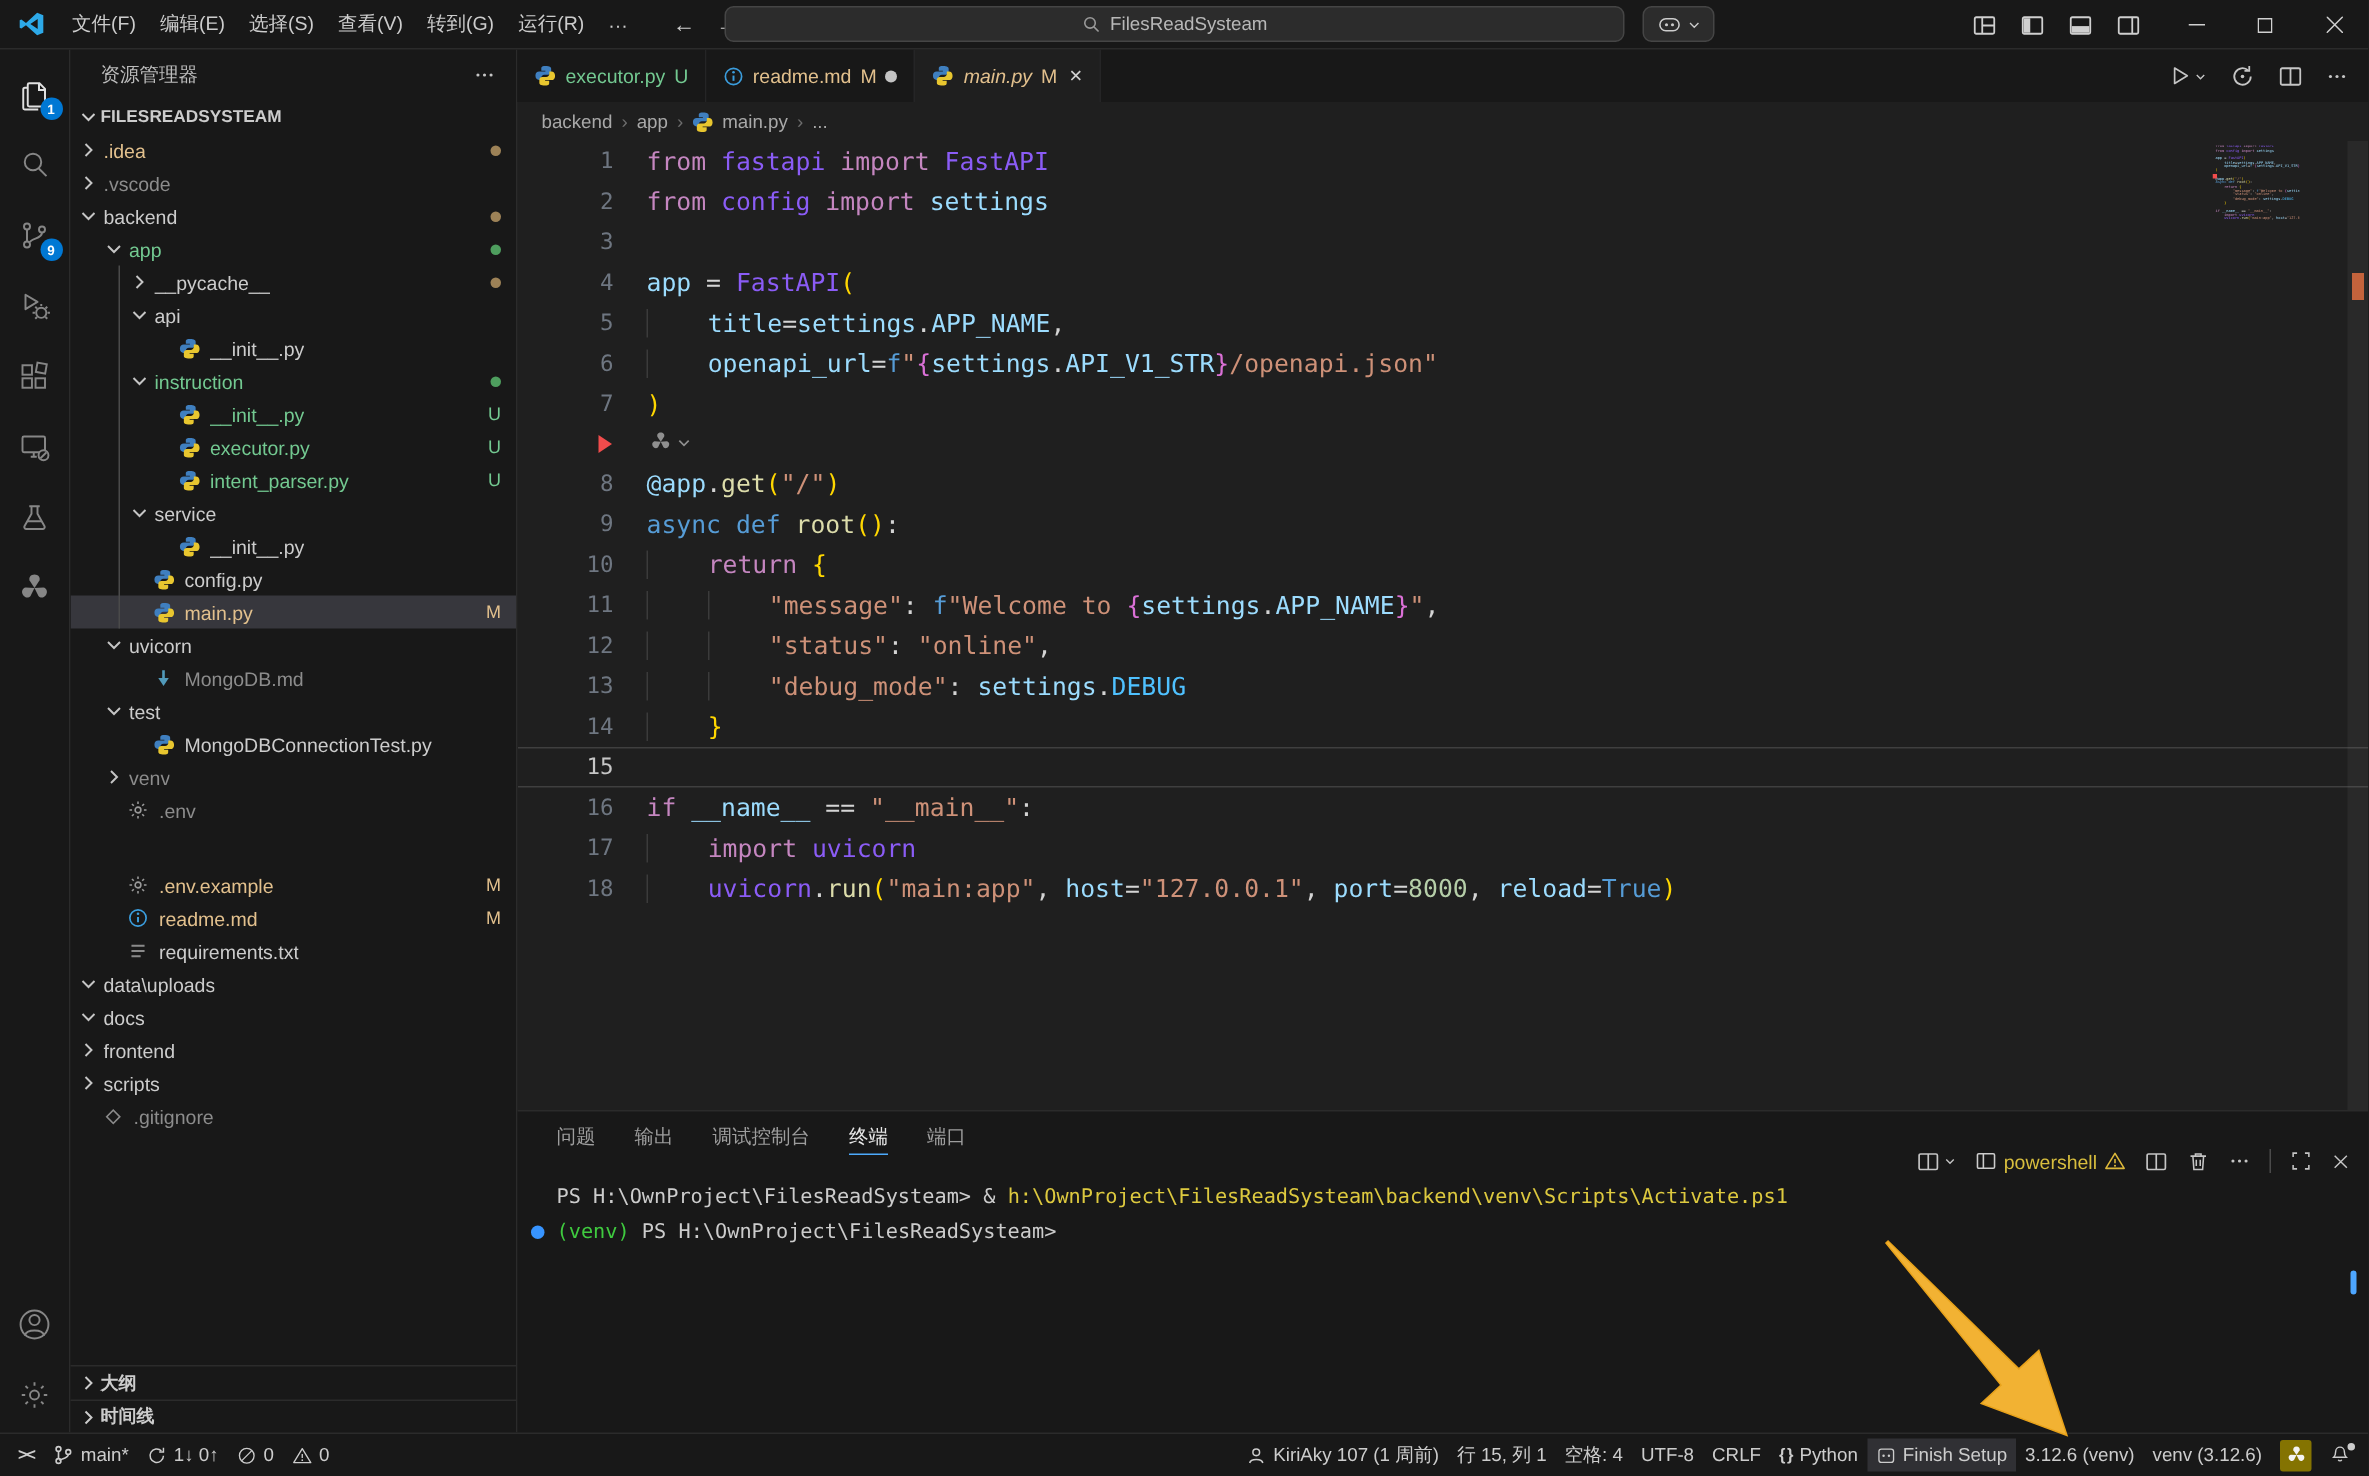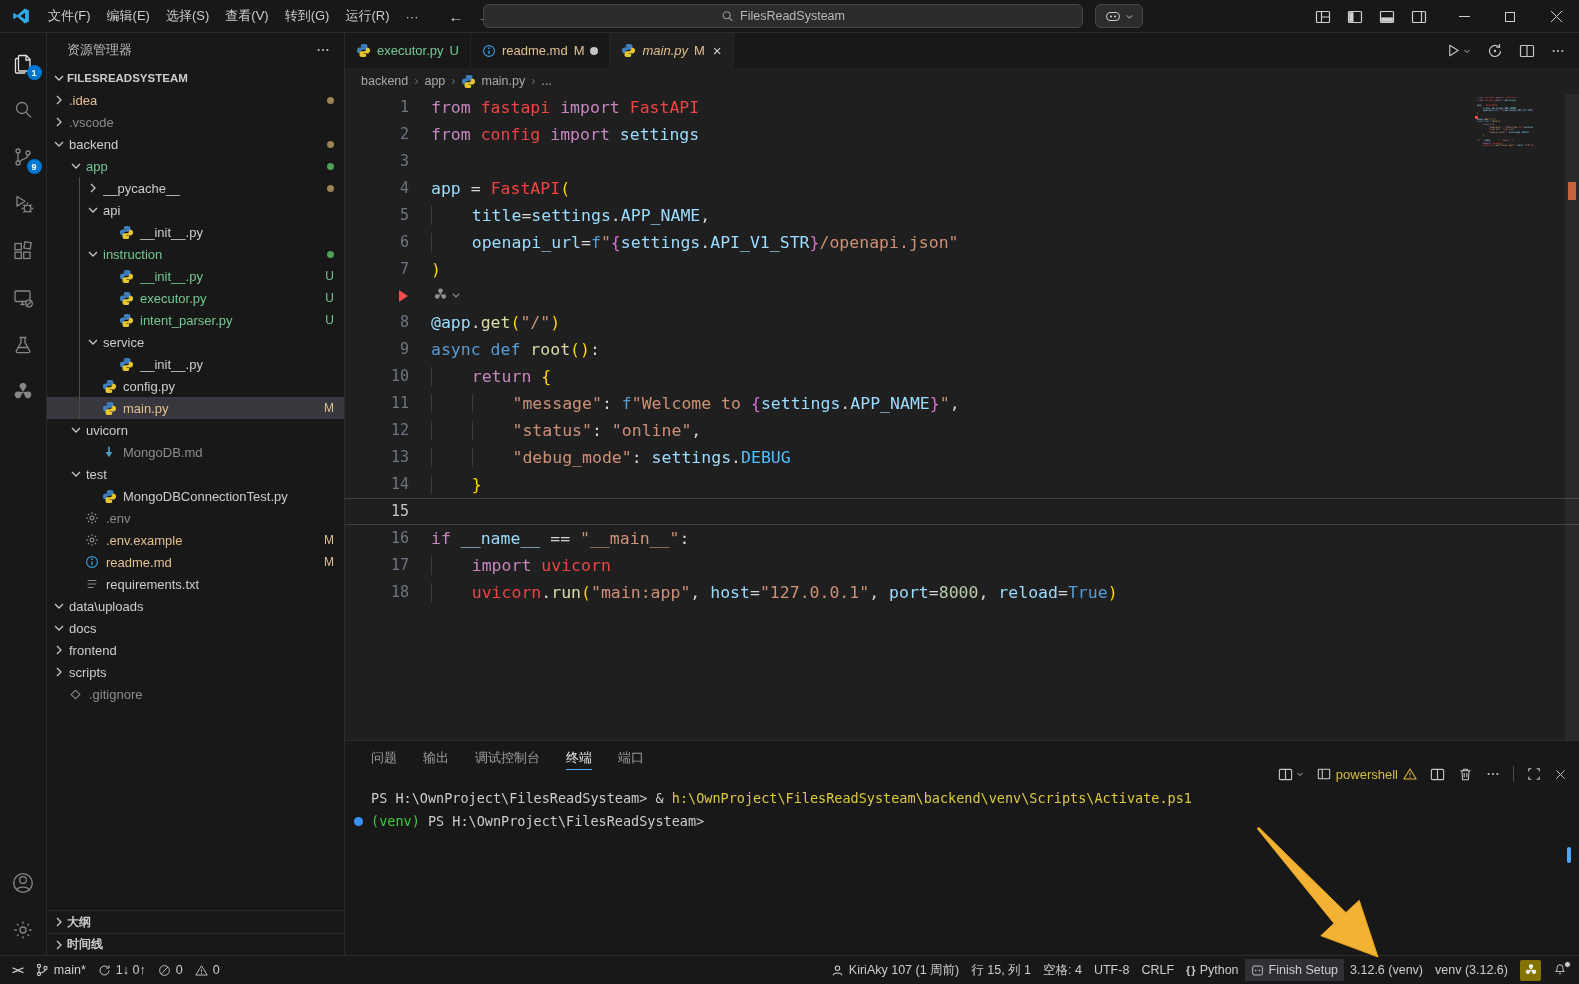--- a/index.html
+++ b/index.html
@@ -66,21 +66,21 @@
   .crumb { display:flex; align-items:center; gap:5px; }
   .crumb-sep { color:#6d6d6d; }
 
   .code-area { flex:1; position:relative; font-family:"DejaVu Sans Mono",monospace; font-size:16.5px; overflow:hidden; }
   .code-lines { position:absolute; top:0; left:0; right:0; }
   .cl { display:flex; height:27px; line-height:27px; white-space:pre; }
   .cl .ln { width:64px; flex:none; text-align:right; color:#6e7681; font-size:15px; }
   .cl .ct { margin-left:22px; white-space:pre; }
   .cl.current { box-shadow: inset 0 1px 0 #3f3f3f, inset 0 -1px 0 #3f3f3f; }
   .cl.current .ln { color:#c6c6c6; }
-  .tk-k{color:#C586C0} .tk-t{color:#ef4444} .tk-v{color:#9CDCFE} .tk-w{color:#D4D4D4}
+  .tk-k{color:#C586C0} .tk-t{color:#8b5cf6} .tk-v{color:#9CDCFE} .tk-w{color:#D4D4D4}
   .tk-s{color:#CE9178} .tk-b{color:#569CD6} .tk-y{color:#DCDCAA} .tk-g{color:#FFD700}
   .tk-m{color:#DA70D6} .tk-n{color:#B5CEA8} .tk-c{color:#4FC1FF}
   .tk-i { border-left:1px solid #3b3b3b; }
   .widget-row { height:26px; position:relative; }
   .gutter-marker { position:absolute; left:54px; top:7px; width:0; height:0; border-top:6px solid transparent; border-bottom:6px solid transparent; border-left:9px solid #f14c4c; }
   .widget-body { position:absolute; left:88px; top:4px; display:flex; align-items:center; gap:3px; color:#8f8f8f; }
 
   .minimap { position:absolute; top:3px; right:46px; width:58px; overflow:hidden; }
   .minimap .cl { height:2.7px; line-height:2.7px; font-size:2.4px; }
   .minimap .cl .ct { margin-left:2px; }
@@ -498,31 +498,39 @@
         <div class="trow" style="padding-left: 38px;">
           <span class="arrow"></span>
           <span class="ticon">
             <svg width="15" height="15" viewBox="0 0 16 16">
               <path d="M7.9 1C5.3 1 5.2 2.1 5.2 3v1.4h2.9v.5H3.7C2.2 4.9 1 5.9 1 7.9c0 2.1 1.2 3.1 2.6 3.1h1.5V9.5c0-1.3 1-2.3 2.3-2.3h2.8c1.1 0 2-.9 2-2V3c0-1-.6-2-4.3-2z" fill="#3f7fbf"></path>
               <path d="M8.1 15c2.6 0 2.7-1.1 2.7-2v-1.4H7.9v-.5h4.4c1.5 0 2.7-1 2.7-3 0-2.1-1.2-3.1-2.6-3.1h-1.5v1.5c0 1.3-1 2.3-2.3 2.3H5.8c-1.1 0-2 .9-2 2v2.2c0 1 .6 2 4.3 2z" fill="#e8c62f"></path>
             </svg>
           </span>
           <span class="tlabel c-default">MongoDBConnectionTest.py</span>
         </div>
+        <div class="trow" style="padding-left: 21px;">
+          <span class="arrow">
+            <svg width="16" height="16" viewBox="0 0 16 16">
+              <path d="M6 4l4 4-4 4" fill="none" stroke="#c5c5c5" stroke-width="1.3"></path>
+            </svg>
+          </span>
+          <span class="tlabel c-ignored">venv</span>
+        </div>
         <div class="trow" style="padding-left: 21px; align-items: center;">
           <span class="arrow"></span>
           <span class="ticon">
             <svg width="14" height="14" viewBox="0 0 16 16" fill="none" stroke="#9a9a9a" stroke-width="1.2">
               <circle cx="8" cy="8" r="2.2"></circle>
               <path d="M8 1.5v2M8 12.5v2M1.5 8h2M12.5 8h2M3.4 3.4l1.4 1.4M11.2 11.2l1.4 1.4M12.6 3.4l-1.4 1.4M4.8 11.2l-1.4 1.4"></path>
             </svg>
           </span>
           <span class="tlabel c-ignored">.env</span>
         </div>
-        <div class="trow" style="padding-left: 21px;">
+        <div class="trow" style="padding-left: 21px; margin-top: 28px;">
           <span class="arrow"></span>
           <span class="ticon">
             <svg width="14" height="14" viewBox="0 0 16 16" fill="none" stroke="#9a9a9a" stroke-width="1.2">
               <circle cx="8" cy="8" r="2.2"></circle>
               <path d="M8 1.5v2M8 12.5v2M1.5 8h2M12.5 8h2M3.4 3.4l1.4 1.4M11.2 11.2l1.4 1.4M12.6 3.4l-1.4 1.4M4.8 11.2l-1.4 1.4"></path>
             </svg>
           </span>
           <span class="tlabel c-modified">.env.example</span>
           <span class="badge-wrap">
             <span class="letterb M">M</span>

